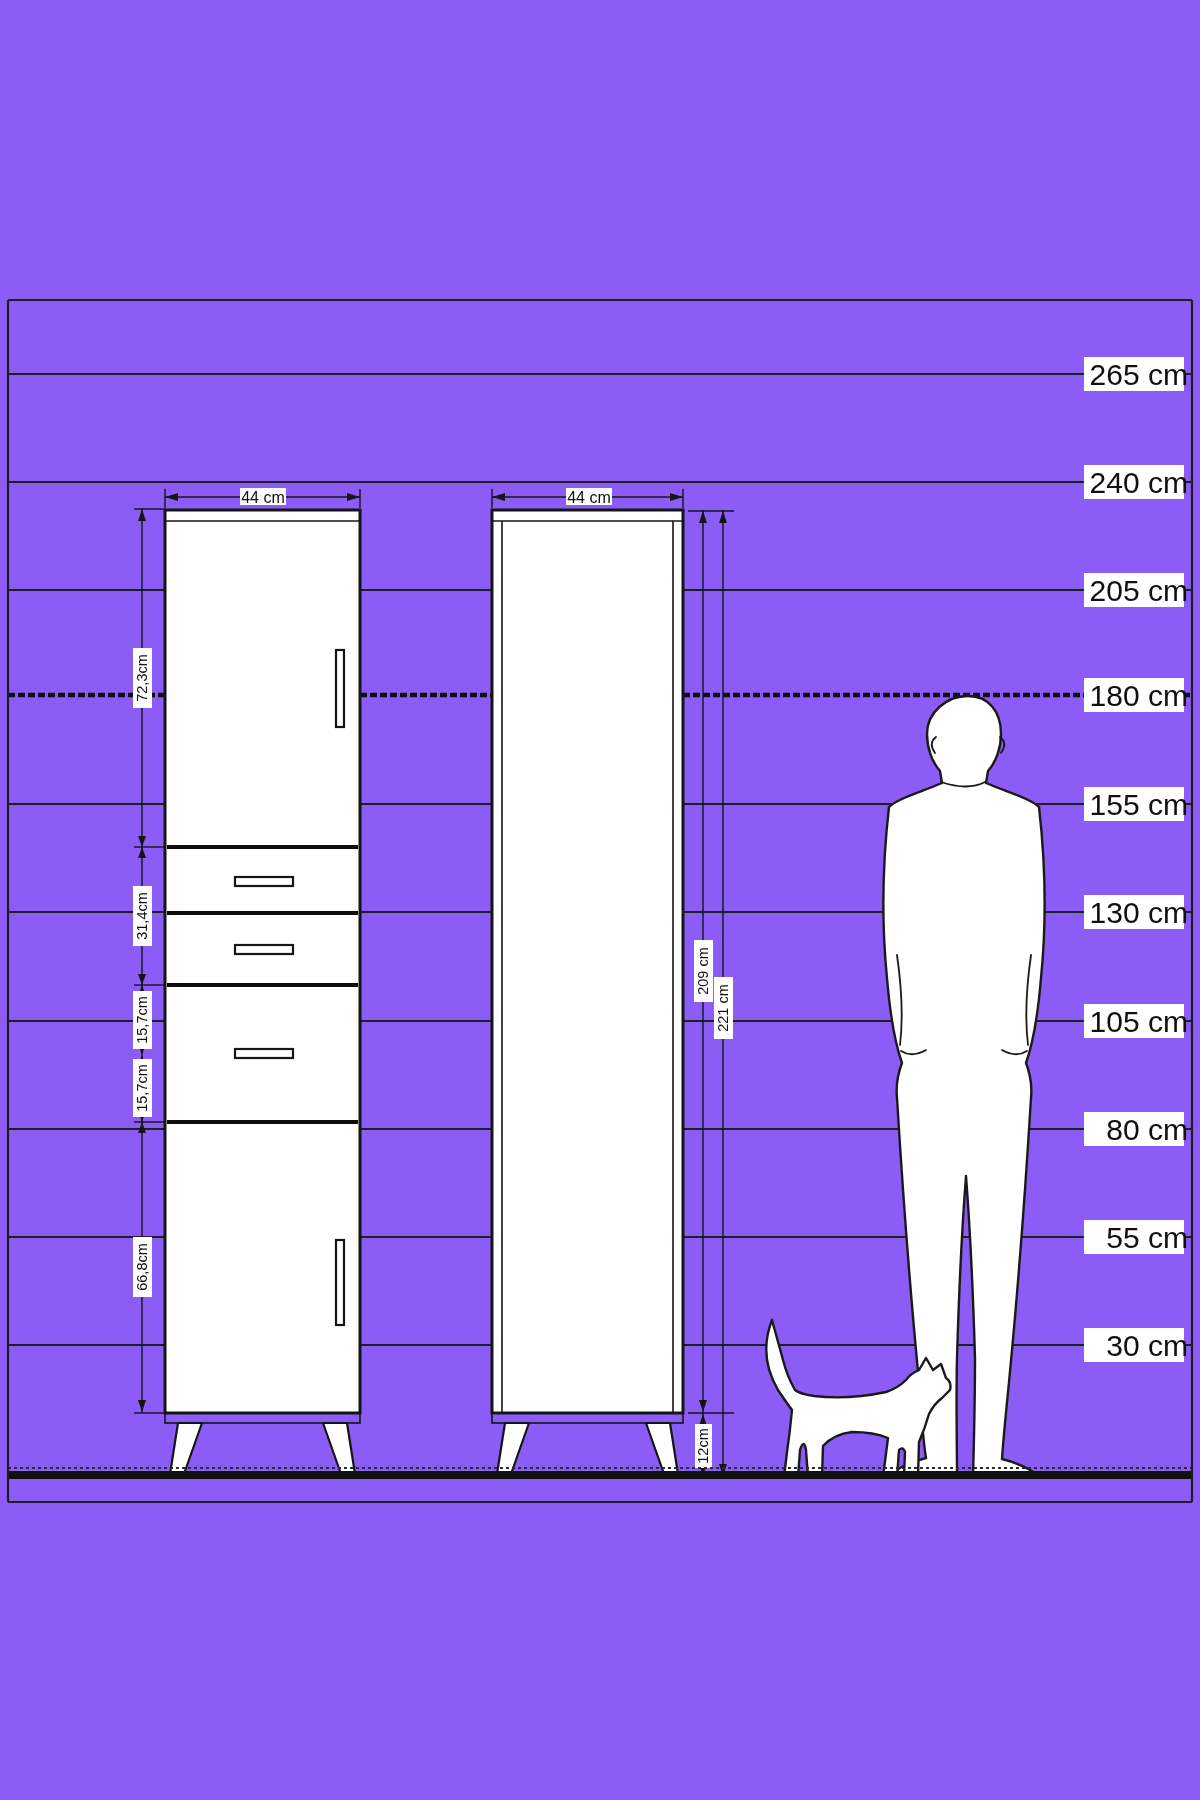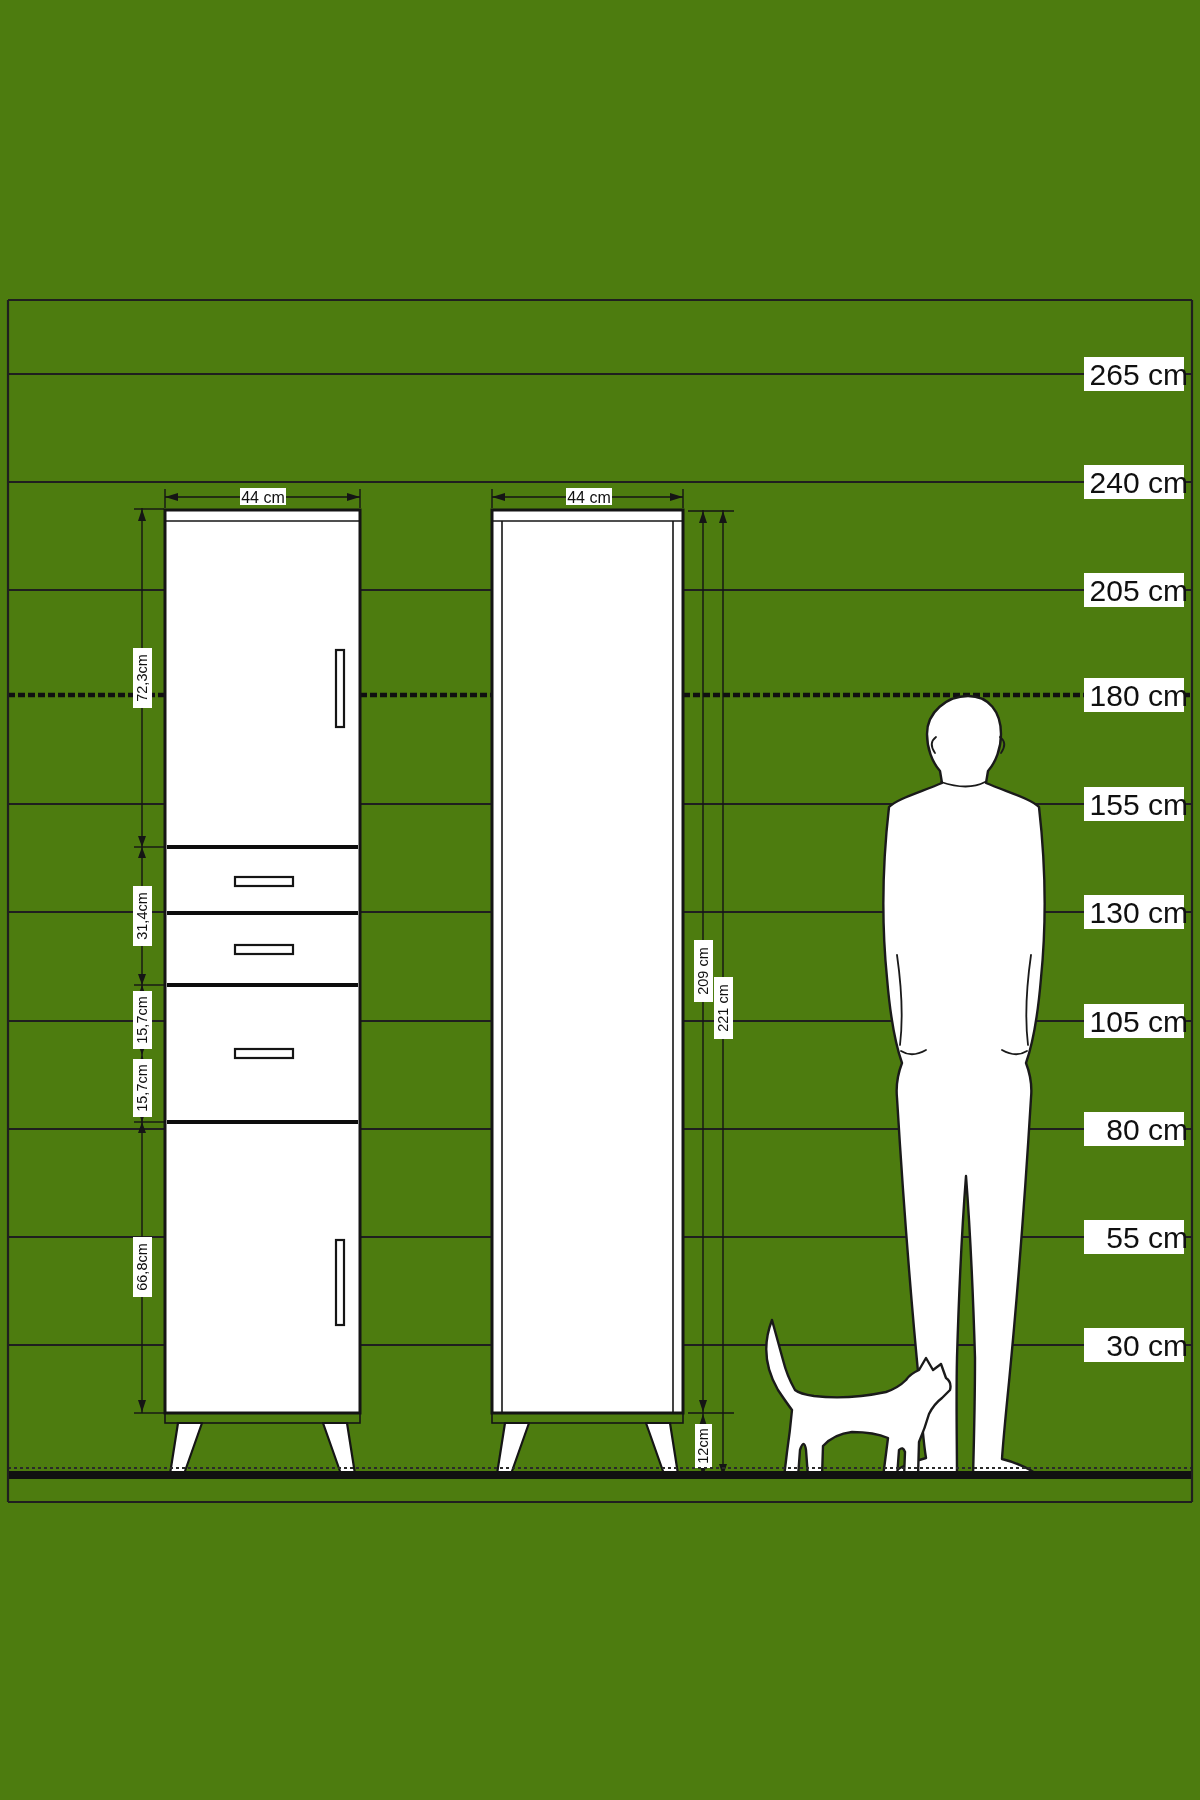--- a/index.html
+++ b/index.html
@@ -1,16 +1,16 @@
 <!DOCTYPE html>
 <html><head>
 <meta charset="utf-8">
 <style>
   html,body{margin:0;padding:0;background:#ffffff;}
-  .stage{position:relative;width:1200px;height:1800px;background:#4d7c0f;overflow:hidden;
+  .stage{position:relative;width:1200px;height:1800px;background:#8b5cf6;overflow:hidden;
          font-family:"Liberation Sans", sans-serif;}
   svg{display:block}
   .grid{stroke:#1f1f1f;stroke-width:2;fill:none}
   .grid-heavy{stroke:#101010;stroke-width:4.5;stroke-dasharray:7 3;fill:none}
   .border{stroke:#1f1f1f;stroke-width:2.2;fill:none}
   .cab{stroke:#151515;stroke-width:3;fill:#ffffff}
   .cab-thin{stroke:#151515;stroke-width:1.6;fill:none}
   .cab-thick{stroke:#0d0d0d;stroke-width:4;fill:none}
   .dimline{stroke:#151515;stroke-width:1.4;fill:none}
   .arrow{fill:#151515;stroke:none}

